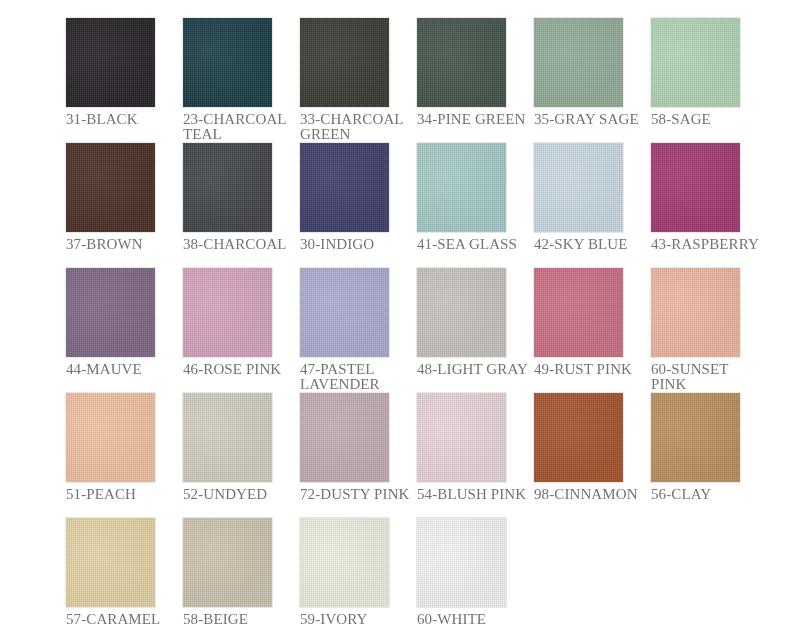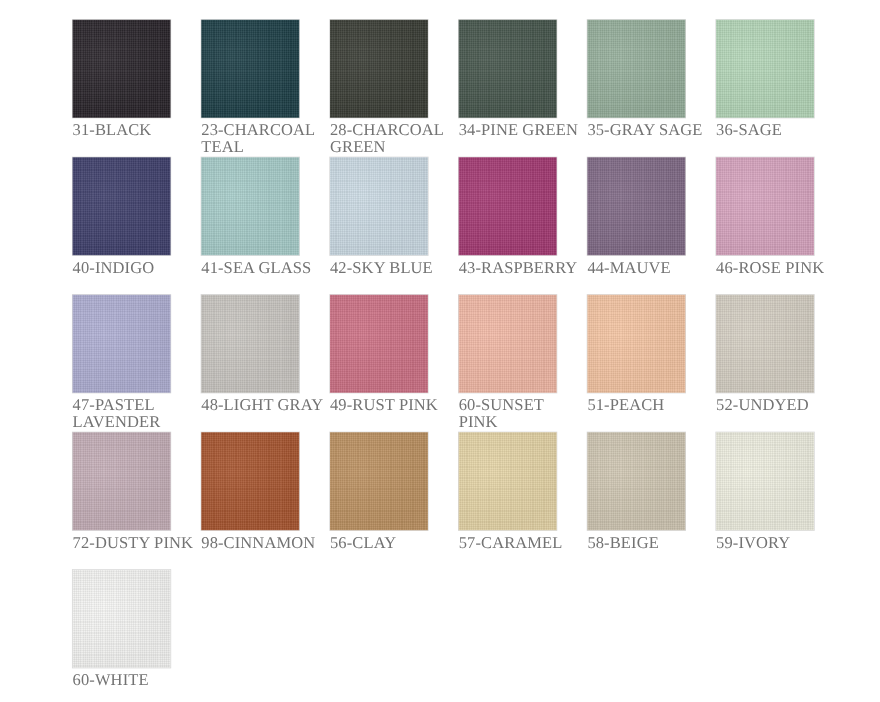--- a/index.html
+++ b/index.html
@@ -84,38 +84,46 @@
         <div class="swatch-chip" style="background: rgb(40, 35, 41);"></div>
         <div class="swatch-label">31-BLACK</div>
       </div>
       <div class="swatch-cell">
         <div class="swatch-chip" style="background: rgb(29, 63, 71);"></div>
         <div class="swatch-label">23-CHARCOAL
 TEAL</div>
       </div>
       <div class="swatch-cell">
         <div class="swatch-chip" style="background: rgb(58, 61, 53);"></div>
-        <div class="swatch-label">28-CHARCOAL
+        <div class="swatch-label">33-CHARCOAL
 GREEN</div>
       </div>
       <div class="swatch-cell">
         <div class="swatch-chip" style="background: rgb(70, 86, 76);"></div>
         <div class="swatch-label">34-PINE GREEN</div>
       </div>
       <div class="swatch-cell">
         <div class="swatch-chip" style="background: rgb(148, 174, 154);"></div>
         <div class="swatch-label">35-GRAY SAGE</div>
       </div>
       <div class="swatch-cell">
         <div class="swatch-chip" style="background: rgb(180, 214, 184);"></div>
-        <div class="swatch-label">36-SAGE</div>
+        <div class="swatch-label">58-SAGE</div>
+      </div>
+      <div class="swatch-cell">
+        <div class="swatch-chip" style="background: rgb(74, 49, 38);"></div>
+        <div class="swatch-label">37-BROWN</div>
+      </div>
+      <div class="swatch-cell">
+        <div class="swatch-chip" style="background: rgb(68, 71, 74);"></div>
+        <div class="swatch-label">38-CHARCOAL</div>
       </div>
       <div class="swatch-cell">
         <div class="swatch-chip" style="background: rgb(63, 64, 108);"></div>
-        <div class="swatch-label">40-INDIGO</div>
+        <div class="swatch-label">30-INDIGO</div>
       </div>
       <div class="swatch-cell">
         <div class="swatch-chip" style="background: rgb(167, 205, 202);"></div>
         <div class="swatch-label">41-SEA GLASS</div>
       </div>
       <div class="swatch-cell">
         <div class="swatch-chip" style="background: rgb(204, 219, 229);"></div>
         <div class="swatch-label">42-SKY BLUE</div>
       </div>
       <div class="swatch-cell">
@@ -151,20 +159,24 @@
         <div class="swatch-chip" style="background: rgb(243, 195, 161);"></div>
         <div class="swatch-label">51-PEACH</div>
       </div>
       <div class="swatch-cell">
         <div class="swatch-chip" style="background: rgb(213, 207, 195);"></div>
         <div class="swatch-label">52-UNDYED</div>
       </div>
       <div class="swatch-cell">
         <div class="swatch-chip" style="background: rgb(196, 174, 183);"></div>
         <div class="swatch-label">72-DUSTY PINK</div>
+      </div>
+      <div class="swatch-cell">
+        <div class="swatch-chip" style="background: rgb(234, 215, 218);"></div>
+        <div class="swatch-label">54-BLUSH PINK</div>
       </div>
       <div class="swatch-cell">
         <div class="swatch-chip" style="background: rgb(168, 86, 48);"></div>
         <div class="swatch-label">98-CINNAMON</div>
       </div>
       <div class="swatch-cell">
         <div class="swatch-chip" style="background: rgb(189, 146, 98);"></div>
         <div class="swatch-label">56-CLAY</div>
       </div>
       <div class="swatch-cell">

